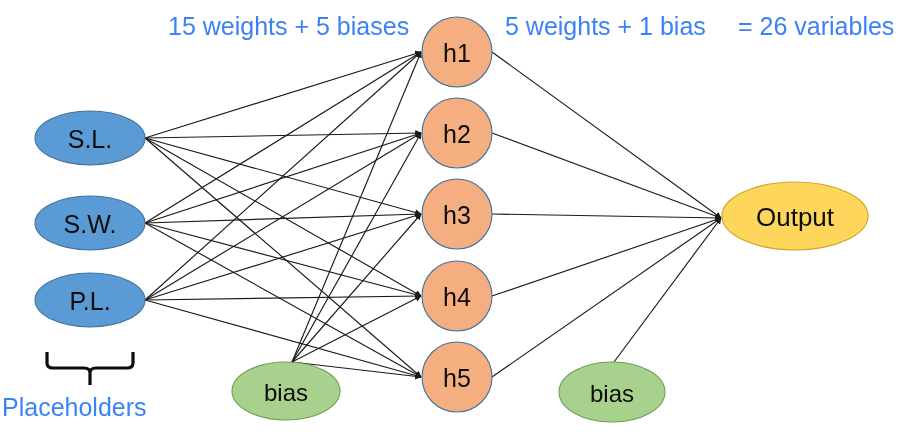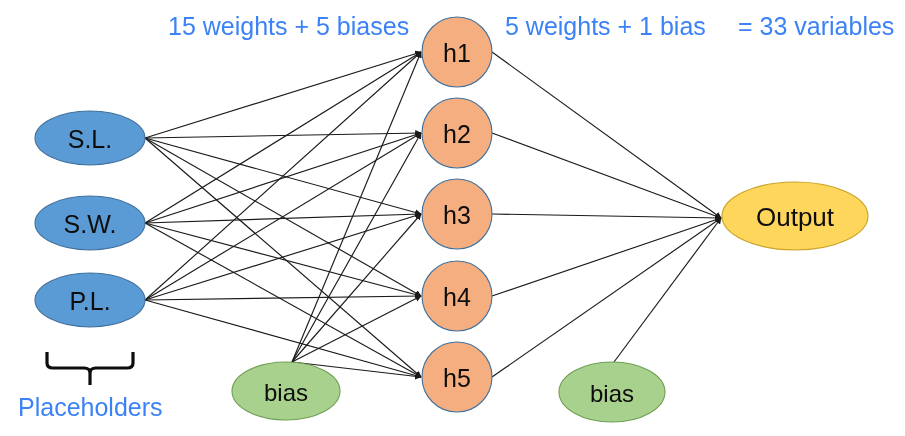--- a/index.html
+++ b/index.html
@@ -158,16 +158,16 @@
           <text x="795" y="217" class="node-label output">Output</text>
         </g>
       </g>
 
     <path class="brace" d="M 47 352 L 47 363 Q 47 368 53 368 L 84 368 Q 90 368 90 373 Q 90 368 96 368 L 127 368 Q 133 368 133 363 L 133 352"></path>
     <path class="brace" d="M 90 373 L 90 385"></path>
   </svg>
 
   <div class="caption-text" id="caption-0" style="left: 168px; top: 12px;">15 weights + 5 biases</div>
   <div class="caption-text" id="caption-1" style="left: 505px; top: 12px;">5 weights + 1 bias</div>
-  <div class="caption-text" id="caption-2" style="left: 738px; top: 12px;">= 33 variables</div>
-  <div class="caption-text" id="placeholders-label" style="left: 18px; top: 393px;">Placeholders</div>
+  <div class="caption-text" id="caption-2" style="left: 738px; top: 12px;">= 26 variables</div>
+  <div class="caption-text" id="placeholders-label" style="left: 2px; top: 393px;">Placeholders</div>
 
 </div>
 
 </body></html>

